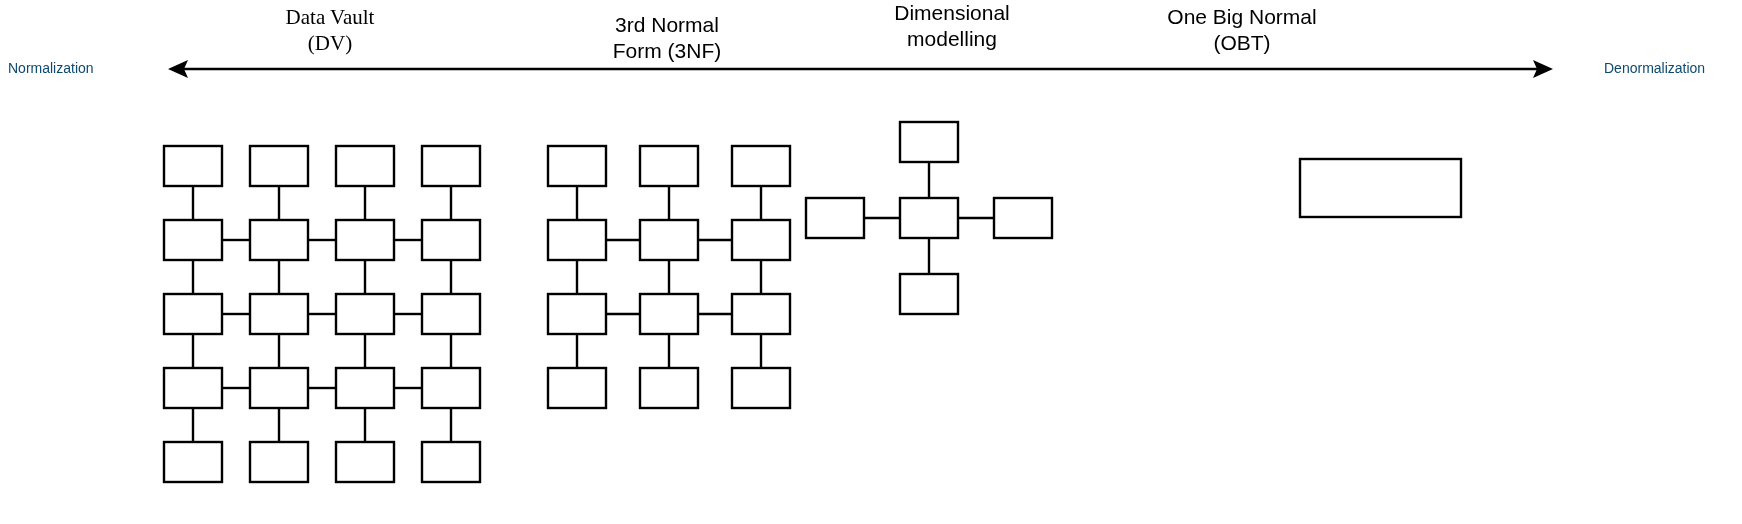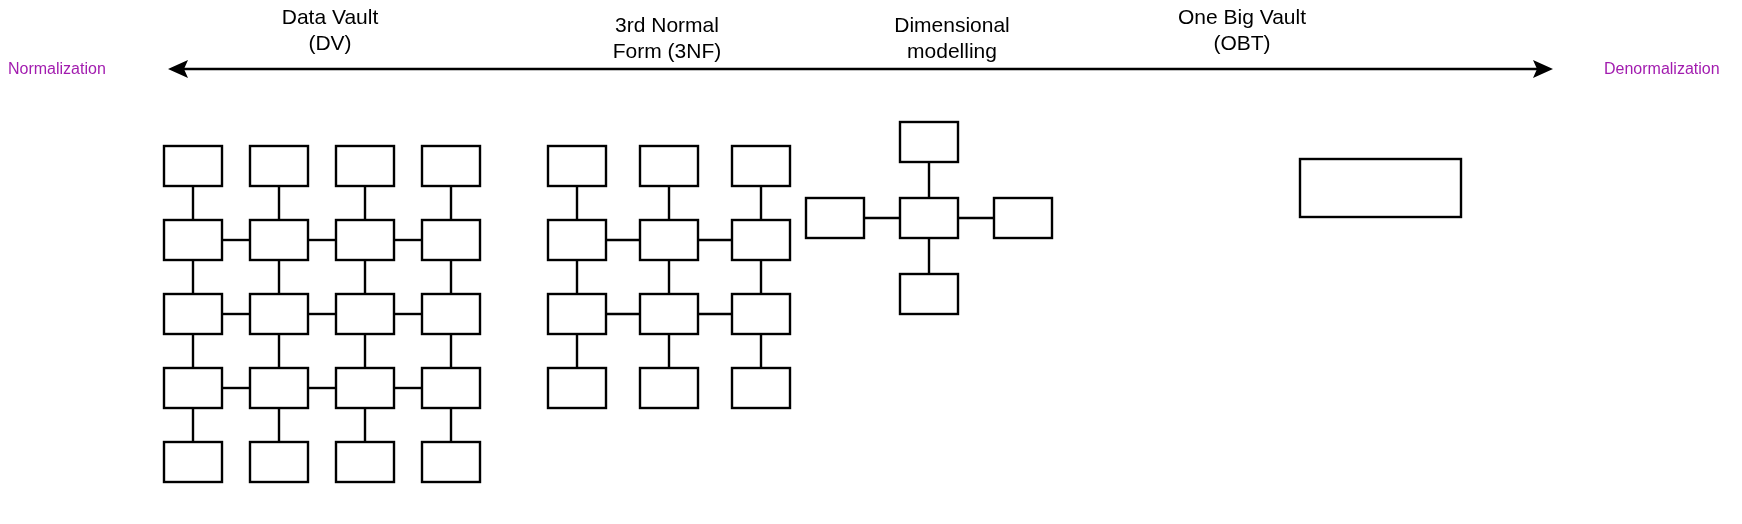--- a/index.html
+++ b/index.html
@@ -10,24 +10,24 @@
     font-family:"Liberation Sans", sans-serif;
     color:#000000;
     overflow:hidden;
     position:relative;
   }
   #stage{position:absolute;left:0;top:0;width:1742px;height:524px;}
 
   
   .axis-label{
     position:absolute;
-    font-size:16px;
+    font-size:14px;
     line-height:25px;
     white-space:nowrap;
-    color:#a21caf;
+    color:#0c4a6e;
   }
   #axis-label-left{left:8px;top:56px;}
   #axis-label-right{left:1604px;top:56px;}
 
   
   .col-heading{
     position:absolute;
     font-size:21px;
     line-height:26px;
     text-align:center;
@@ -47,27 +47,27 @@
 </head>
 <body>
 
 <div id="stage">
 
   <div class="axis-label" id="axis-label-left">Normalization</div>
 
   <div class="axis-label" id="axis-label-right">Denormalization</div>
 
   <div id="col-headings">
-      <div class="col-heading" style="left: 170px; top: 4px; width: 320px;">Data Vault
+      <div class="col-heading" style="left: 170px; top: 4px; width: 320px; font-family: Liberation Serif, serif;">Data Vault
 (DV)</div>
       <div class="col-heading" style="left: 507px; top: 12px; width: 320px;">3rd Normal
 Form (3NF)</div>
-      <div class="col-heading" style="left: 792px; top: 12px; width: 320px;">Dimensional
+      <div class="col-heading" style="left: 792px; top: 0; width: 320px;">Dimensional
 modelling</div>
-      <div class="col-heading" style="left: 1082px; top: 4px; width: 320px;">One Big Vault
+      <div class="col-heading" style="left: 1082px; top: 4px; width: 320px;">One Big Normal
 (OBT)</div>
     </div>
 
   <svg id="spectrum-arrow" width="1742" height="524">
     <g id="arrow-group">
         <line x1="184" y1="69" x2="1537" y2="69" stroke="#000000" stroke-width="2.4"></line>
         <path d="M 168 69 L 188 60 L 184 69 L 188 78 Z" fill="#000000"></path>
         <path d="M 1553 69 L 1533 60 L 1537 69 L 1533 78 Z" fill="#000000"></path>
       </g>
   </svg>

